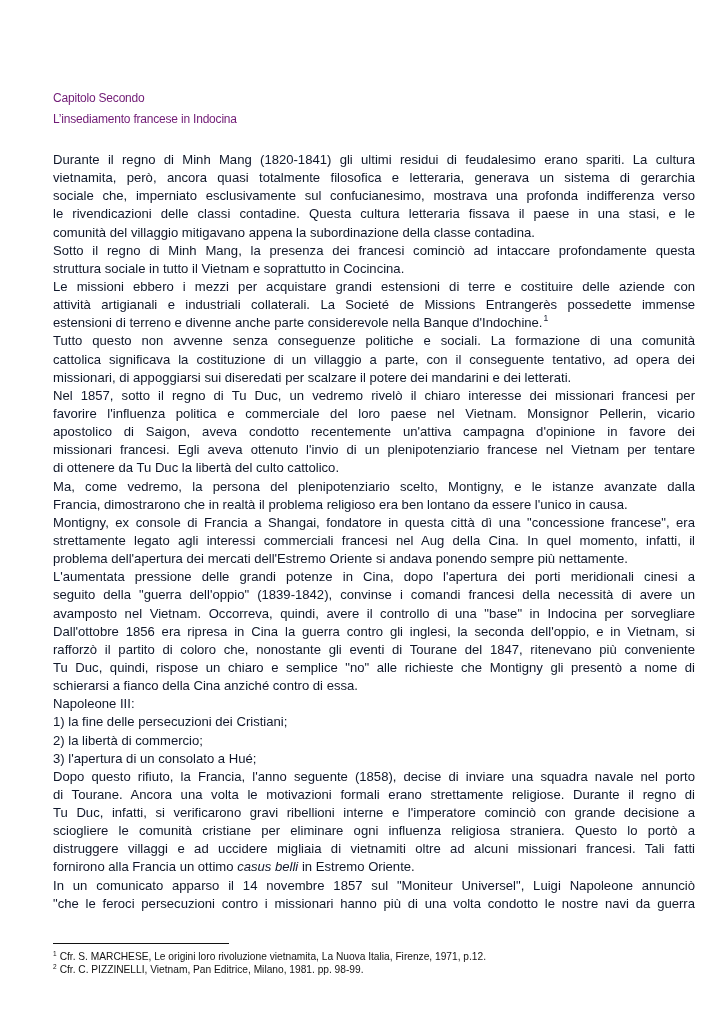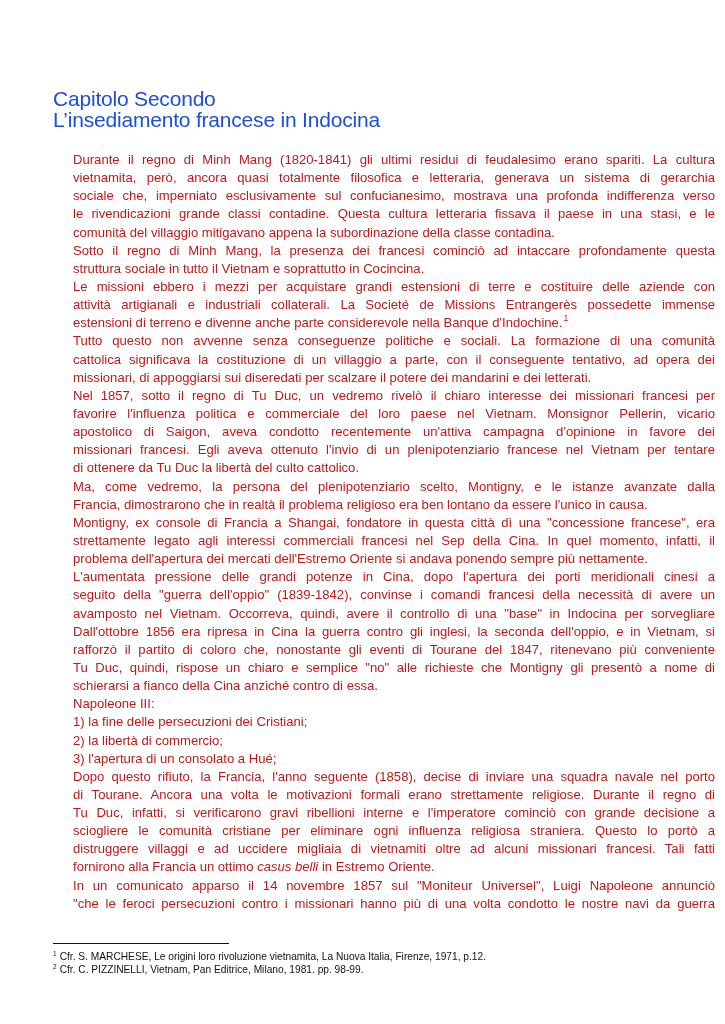--- a/index.html
+++ b/index.html
@@ -19,35 +19,34 @@
       position: absolute;
       left: 0; top: 0;
       width: 725px;
       height: 1024px;
       background: #ffffff;
     }
     .heading {
       position: absolute;
       left: 53px;
       top: 88px;
-      font-size: 21px;
+      font-size: 12px;
       line-height: 21px;
-      color: #1d4ed8;
+      color: #701a75;
       letter-spacing: -0.2px;
     }
     .heading div { white-space: nowrap; }
     .body-text {
       position: absolute;
       left: 53px;
       top: 151px;
       width: 642px;
       font-size: 13.1px;
       line-height: 18.15px;
-      color: #b91c1c;
-      margin-left: 20px;
+      color: #0f172a;
     }
     .line {
       white-space: nowrap;
       height: 18.15px;
       overflow: visible;
     }
     .line.j {
       text-align: justify;
       text-align-last: justify;
       white-space: normal;
@@ -90,39 +89,39 @@
 
   <div class="heading">
     <div>Capitolo Secondo</div>
     <div>L’insediamento francese in Indocina</div>
   </div>
 
   <div class="body-text">
     <div class="line j"><span>Durante il regno di Minh Mang (1820-1841) gli ultimi residui di feudalesimo erano spariti. La cultura</span></div>
     <div class="line j"><span>vietnamita, però,  ancora quasi totalmente filosofica e letteraria, generava un sistema di gerarchia</span></div>
     <div class="line j"><span>sociale che, imperniato esclusivamente sul confucianesimo, mostrava una profonda indifferenza verso</span></div>
-    <div class="line j"><span>le rivendicazioni grande classi contadine. Questa cultura letteraria fissava il paese in una stasi, e le</span></div>
+    <div class="line j"><span>le rivendicazioni delle classi contadine. Questa cultura letteraria fissava il paese in una stasi, e le</span></div>
     <div class="line"><span>comunità del villaggio mitigavano appena la subordinazione della classe contadina.</span></div>
     <div class="line j"><span>Sotto il regno di Minh Mang, la presenza dei francesi cominciò ad intaccare profondamente questa</span></div>
     <div class="line"><span>struttura sociale in tutto il Vietnam e soprattutto in Cocincina.</span></div>
     <div class="line j"><span>Le missioni ebbero i mezzi per acquistare grandi estensioni di terre e costituire delle aziende con</span></div>
     <div class="line j"><span>attività artigianali e industriali collaterali. La Societé de Missions Entrangerès possedette immense</span></div>
     <div class="line"><span>estensioni di terreno e divenne anche parte considerevole nella Banque d'Indochine.</span><sup class="fn">1</sup></div>
     <div class="line j"><span>Tutto questo non avvenne senza  conseguenze  politiche e sociali. La formazione di una comunità</span></div>
     <div class="line j"><span>cattolica significava la costituzione di un villaggio a parte, con il conseguente tentativo, ad opera dei</span></div>
     <div class="line"><span>missionari, di appoggiarsi sui diseredati per scalzare il potere dei mandarini e dei letterati.</span></div>
     <div class="line j"><span>Nel 1857, sotto il regno di Tu Duc, un vedremo rivelò il chiaro interesse dei missionari francesi per</span></div>
     <div class="line j"><span>favorire l'influenza politica e commerciale del loro paese nel Vietnam. Monsignor Pellerin, vicario</span></div>
     <div class="line j"><span>apostolico di Saigon, aveva condotto recentemente un'attiva campagna d'opinione in favore  dei</span></div>
     <div class="line j"><span>missionari francesi. Egli aveva ottenuto l'invio di un plenipotenziario francese nel Vietnam per tentare</span></div>
     <div class="line"><span>di ottenere da Tu Duc la libertà del culto cattolico.</span></div>
     <div class="line j"><span>Ma, come vedremo, la persona del plenipotenziario scelto,  Montigny, e le istanze avanzate dalla</span></div>
     <div class="line"><span>Francia, dimostrarono che in realtà il problema religioso era ben lontano da essere l'unico in causa.</span></div>
     <div class="line j"><span>Montigny, ex console di Francia a Shangai, fondatore in questa città dì una "concessione francese", era</span></div>
-    <div class="line j"><span>strettamente legato agli interessi commerciali francesi nel Sep della Cina. In quel momento, infatti, il</span></div>
+    <div class="line j"><span>strettamente legato agli interessi commerciali francesi nel Aug della Cina. In quel momento, infatti, il</span></div>
     <div class="line"><span>problema dell'apertura dei mercati dell'Estremo Oriente si andava ponendo sempre più nettamente.</span></div>
     <div class="line j"><span>L'aumentata pressione delle grandi potenze in Cina, dopo l'apertura dei porti meridionali cinesi a</span></div>
     <div class="line j"><span>seguito della "guerra dell'oppio" (1839-1842), convinse i comandi francesi della necessità di avere un</span></div>
     <div class="line j"><span>avamposto nel Vietnam. Occorreva, quindi, avere il controllo di una "base" in Indocina per sorvegliare</span></div>
     <div class="line j"><span>Dall'ottobre 1856 era ripresa in Cina la guerra contro gli inglesi, la seconda dell'oppio, e in Vietnam, si</span></div>
     <div class="line j"><span>rafforzò il partito di coloro che, nonostante gli eventi di Tourane del 1847, ritenevano più conveniente</span></div>
     <div class="line j"><span>Tu Duc, quindi, rispose un chiaro e semplice "no" alle richieste che Montigny gli presentò a nome di</span></div>
     <div class="line"><span>schierarsi a fianco della Cina anziché contro di essa.</span></div>
     <div class="line"><span>Napoleone III:</span></div>
     <div class="line"><span>1) la fine delle persecuzioni dei Cristiani;</span></div>

